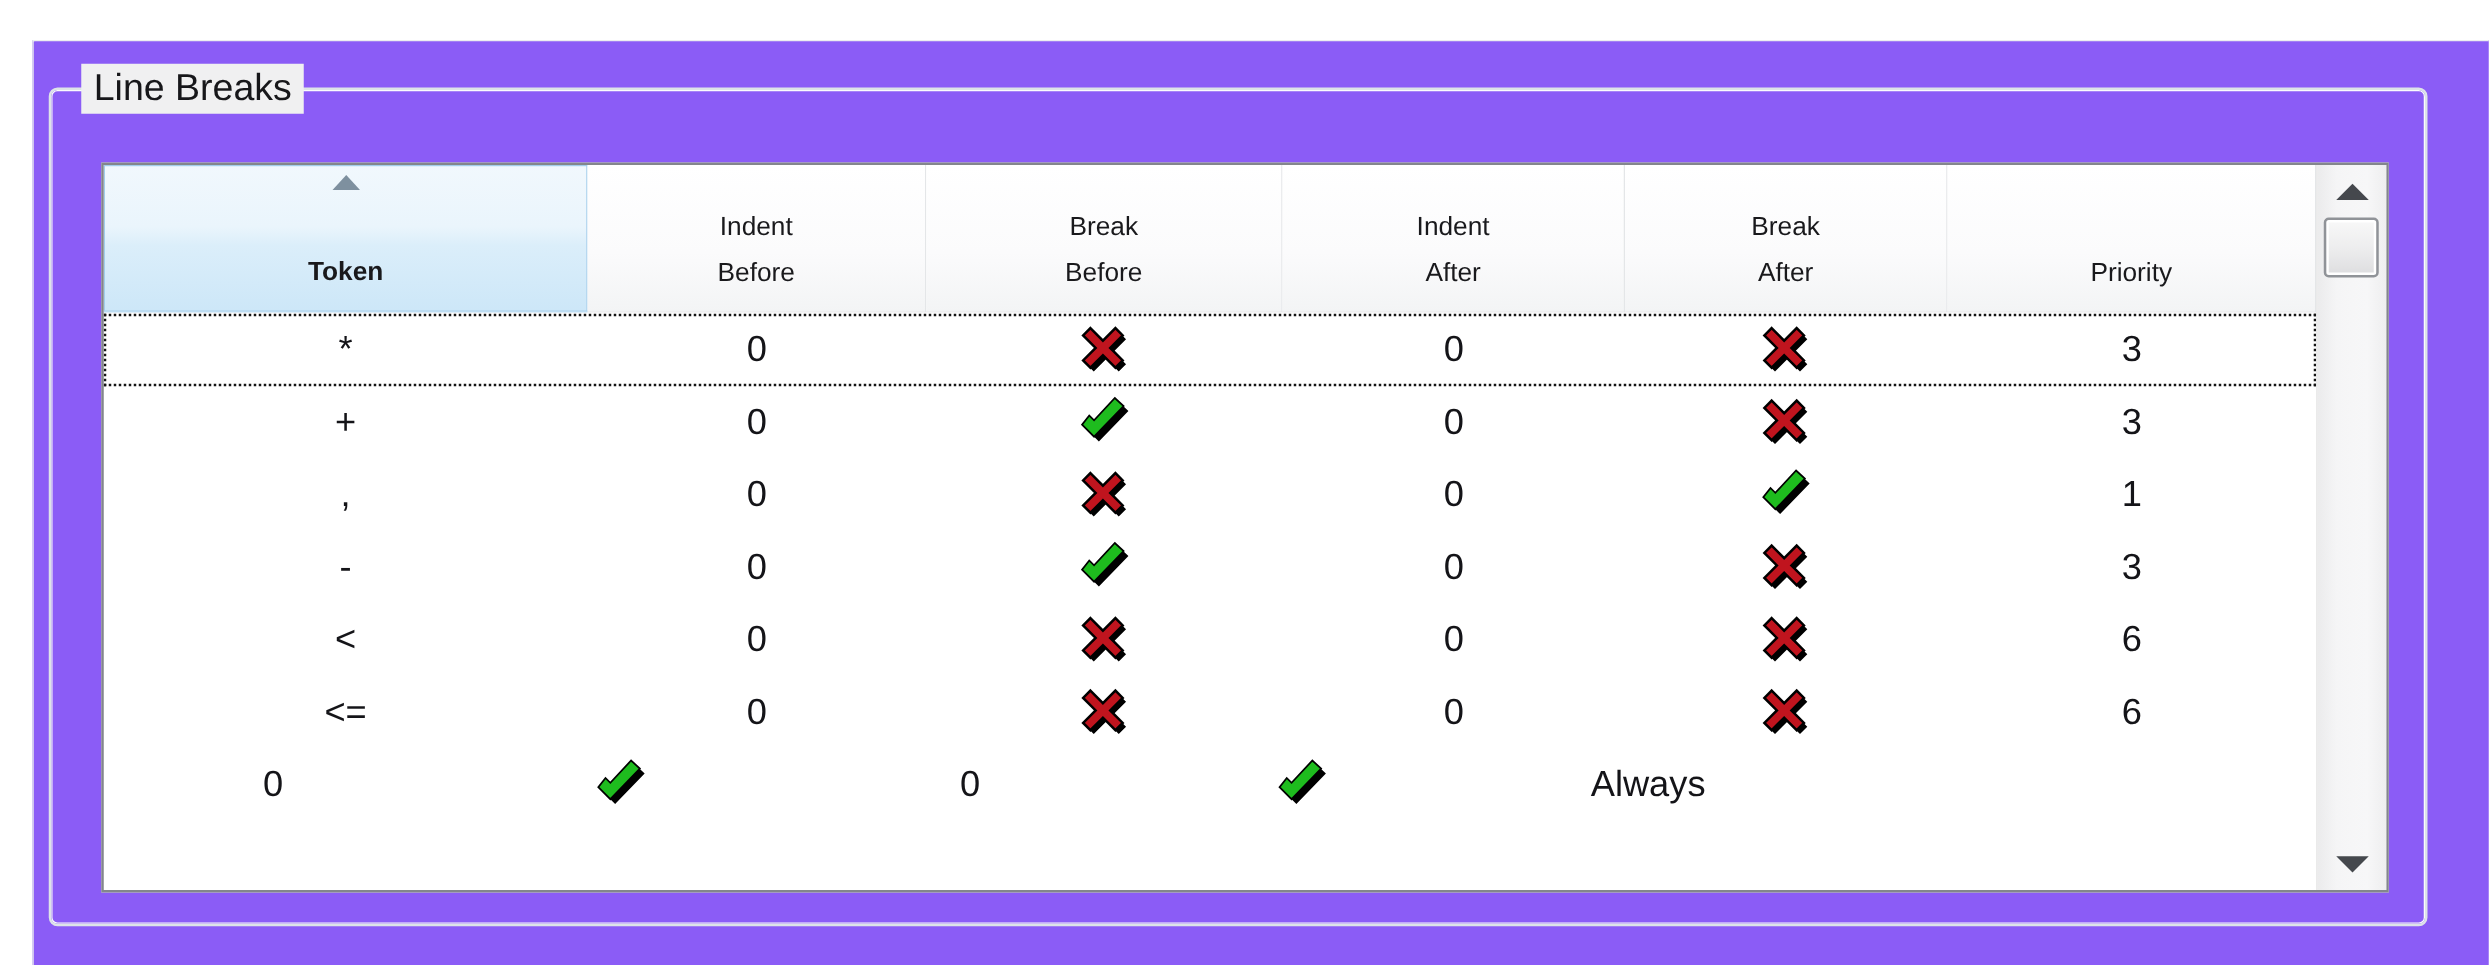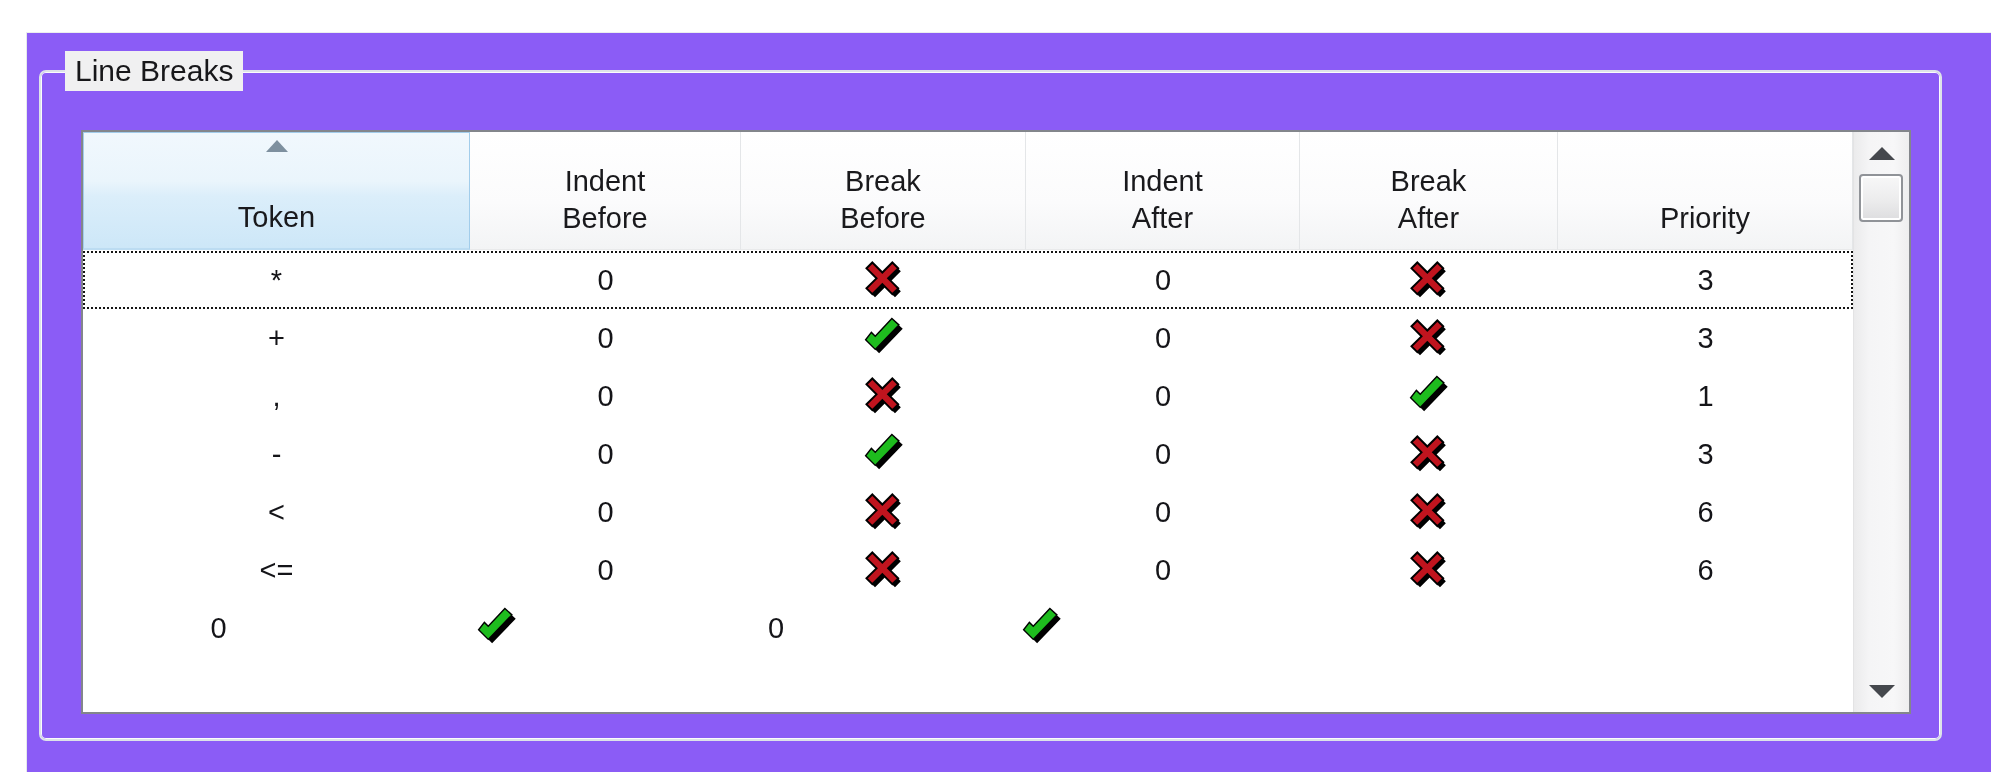--- a/index.html
+++ b/index.html
@@ -35,26 +35,26 @@
   .grid-main{width:1770px;height:100%;display:flex;flex-direction:column;overflow:hidden;}
   .grid-header{display:flex;flex-direction:row;height:118px;flex:none;}
   .header-cell{
     box-sizing:border-box;height:118px;position:relative;
     display:flex;align-items:flex-end;justify-content:center;
     background:linear-gradient(to bottom,#ffffff 0%,#fbfbfc 60%,#f3f4f5 100%);
     border-right:1px solid #e4e6e8;border-bottom:1px solid #e9eaeb;
     padding-bottom:12px;
   }
   .header-label{
-    font-size:29px;line-height:37px;text-align:center;color:#19191c;
+    font-size:21px;line-height:37px;text-align:center;color:#19191c;
     white-space:pre-line;
   }
   .header-cell.sorted{
     background:linear-gradient(to bottom,#f1f8fd 0%,#eaf5fc 42%,#dbeefa 55%,#cde7f8 100%);
-    border:1px solid #a2cdeb;border-bottom:2px solid #bcdcf2;
+    border:1px solid #a2cdeb;border-bottom:2px solid #bcdcf2;font-weight:bold;
   }
   .sort-arrow{
     position:absolute;top:7px;left:50%;transform:translateX(-50%);
     width:0;height:0;
     border-left:11px solid transparent;border-right:11px solid transparent;
     border-bottom:12px solid #7e909f;
   }
   .grid-rows{flex:1 1 auto;overflow:hidden;padding-top:1px;}
   .grid-row{display:flex;flex-direction:row;height:58px;}
   .grid-row.selected{outline:2px dotted #141414;outline-offset:-2px;}
@@ -261,20 +261,21 @@
               </div>
               <div class="grid-cell" style="width: 274px;">0</div>
               <div class="grid-cell" style="width: 258px;">
                 <span>
                   <svg width="42" height="42" viewBox="0 0 24 24" aria-hidden="true">
     <path class="ic-shadow" transform="translate(2.2,2.2)" d="M1.5 13 L7 18.5 L20.5 4.5 L16.5 0.8 L7 11 L4.8 8.8 Z" fill="#000000"></path>
     <path class="ic-main" d="M1.5 13 L7 18.5 L20.5 4.5 L16.5 0.8 L7 11 L4.8 8.8 Z" stroke-width="0.8" fill="#1ebc1e" stroke="#000000"></path>
   </svg>
                 </span>
               </div>
+              <div class="grid-cell" style="width: 295px;">Always</div>
             </div>
           </div>
       </div>
 
       <div class="vscrollbar">
         <div class="sb-btn up">
           <div class="sb-tri-up"></div>
         </div>
         <div class="sb-thumb"></div>
         <div class="sb-btn down">

